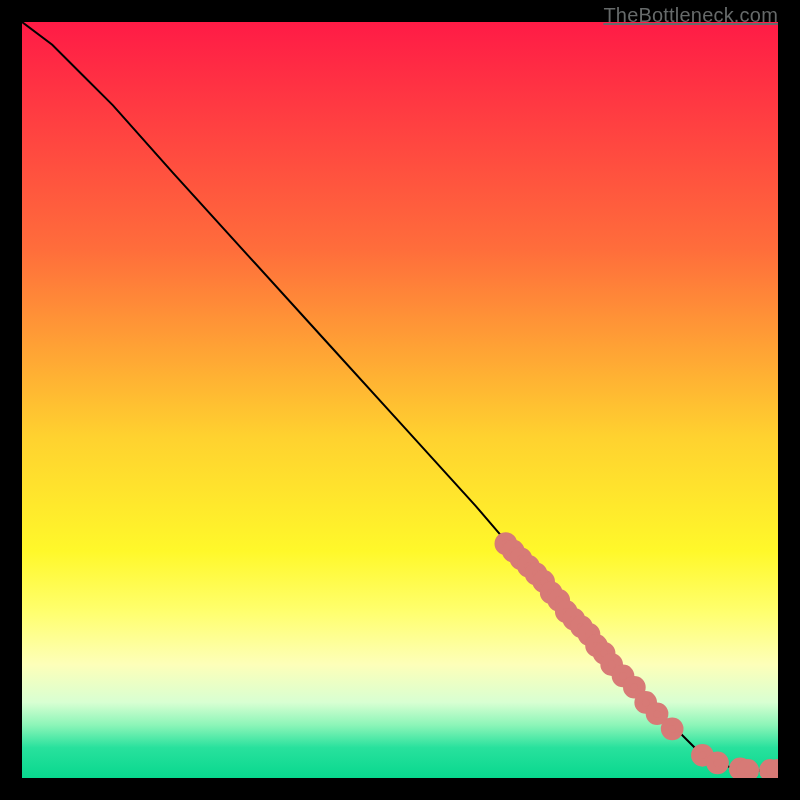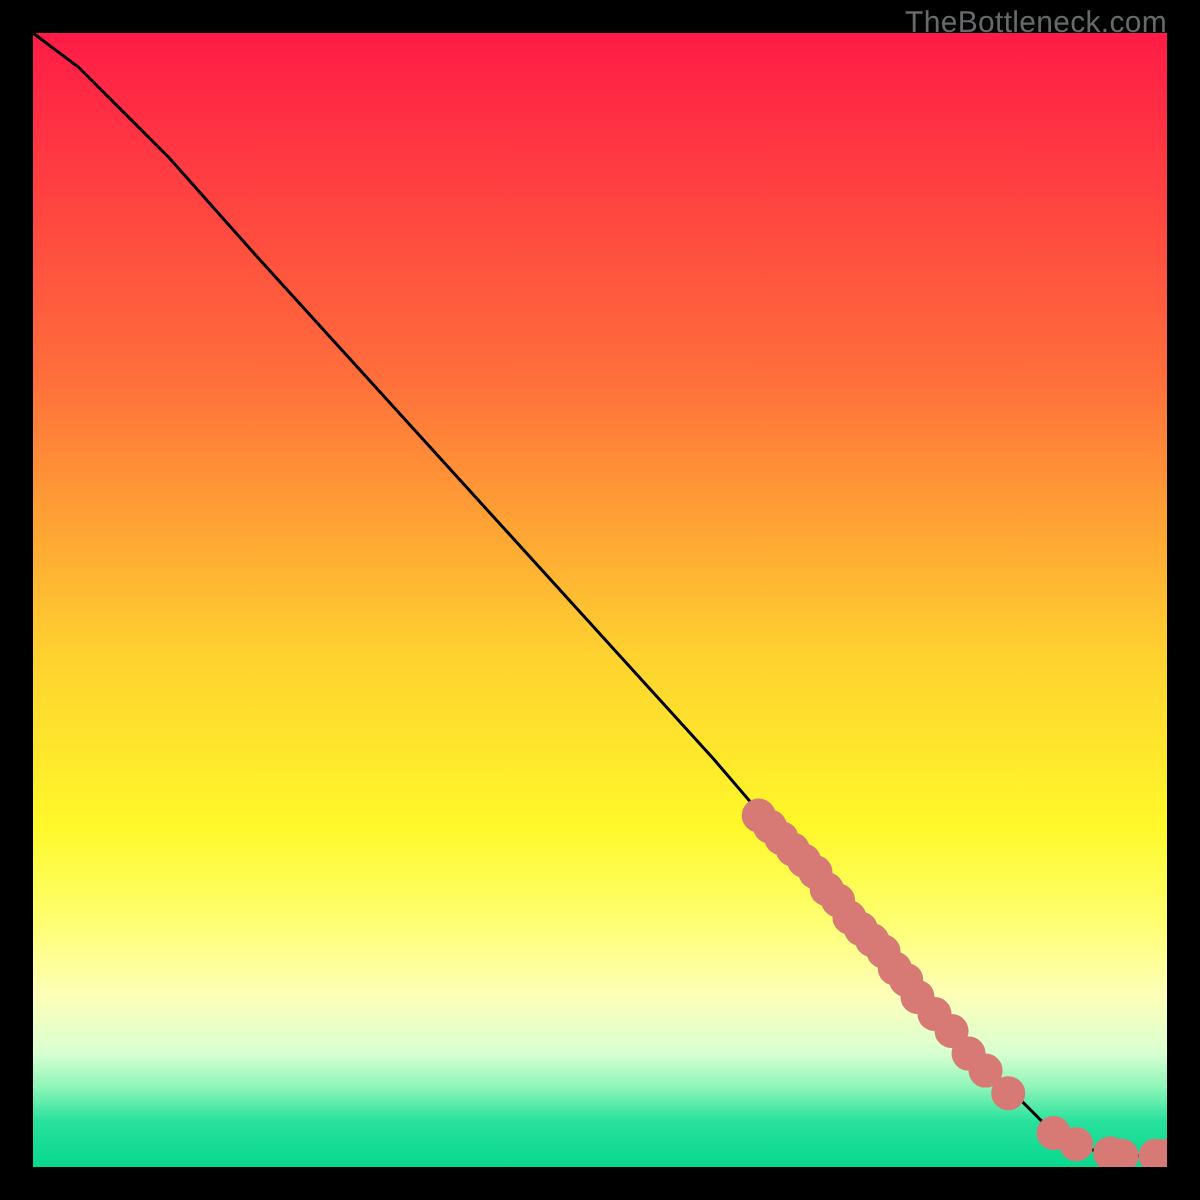--- a/index.html
+++ b/index.html
@@ -31,20 +31,21 @@
     left: 0; top: 0; right: 0; bottom: 0;
   }
   .watermark {
     position: absolute;
     top: 4px;
     right: 22px;
     color: #666a6a;
     font-size: 20px;
     font-weight: 500;
     letter-spacing: 0.2px;
+    text-decoration: underline;
   }
   svg.curve {
     position: absolute;
     left: 0; top: 0;
     width: 756px;
     height: 756px;
   }
   .line {
     fill: none;
     stroke: #000;

